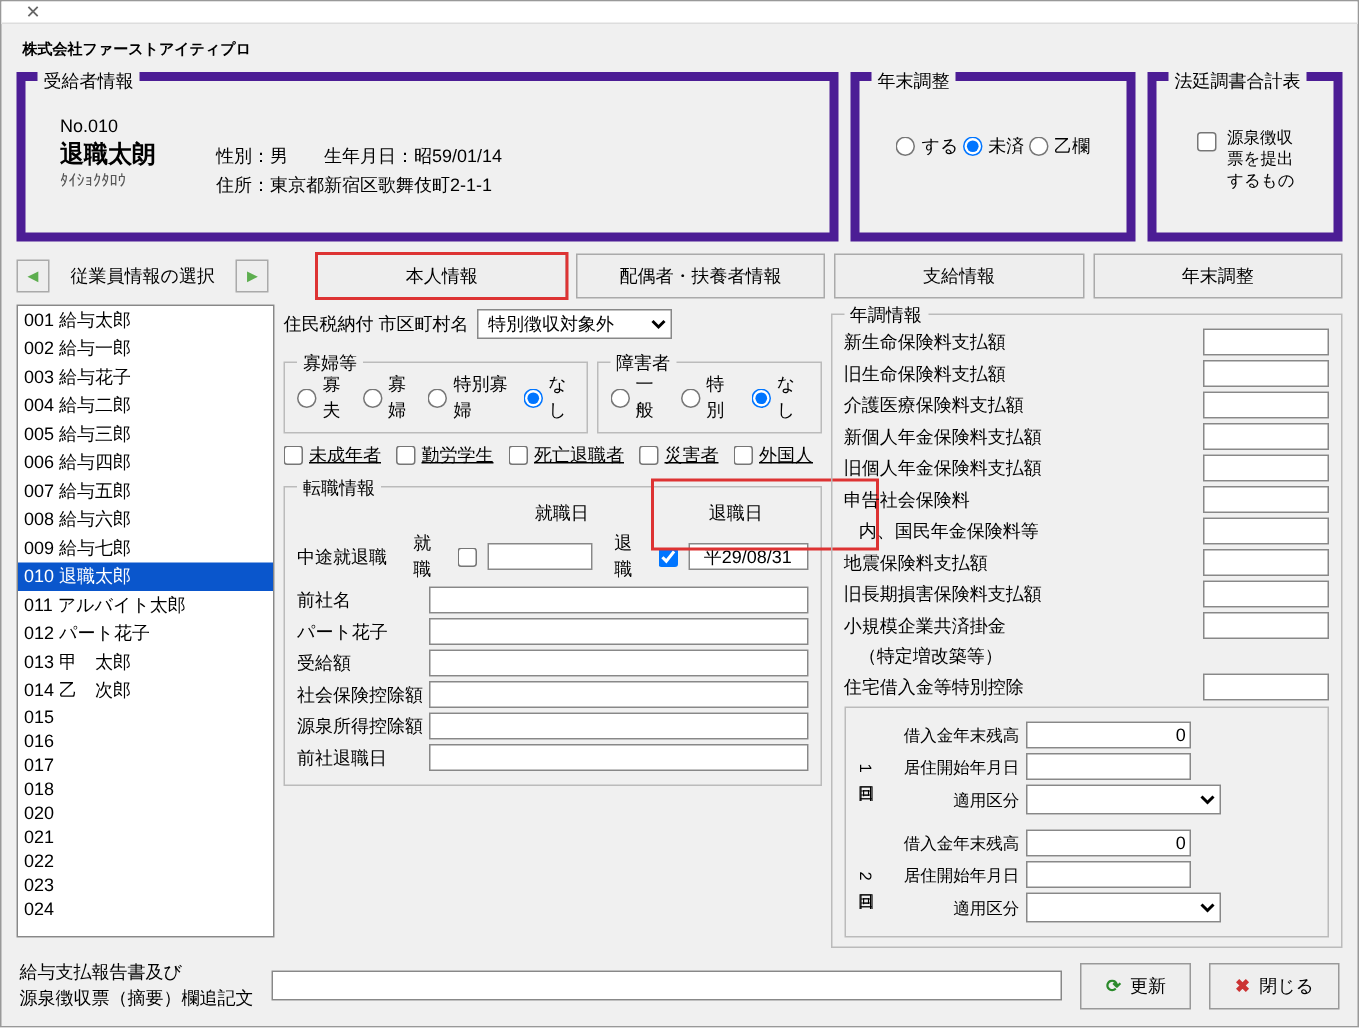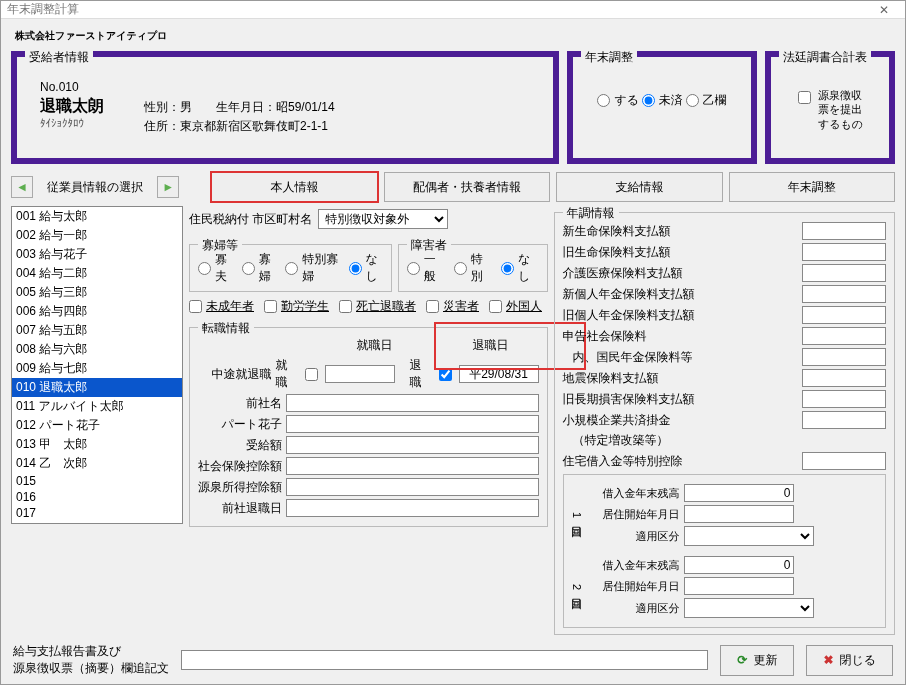--- a/index.html
+++ b/index.html
@@ -27,40 +27,40 @@
 .legal-docs .chk-label { font-size: 11px; line-height: 1.3; }
 
 .nav-row { display: flex; align-items: center; gap: 6px; padding: 8px 10px 4px; }
 .arrow-btn { width: 22px; height: 22px; border: 1px solid #aaa; background: #eee; display: flex; align-items: center; justify-content: center; cursor: pointer; }
 .arrow-btn.g { color: #5DAE4F; font-weight: bold; }
 .nav-title { padding: 0 8px; }
 .tab-btn { flex: 1; height: 30px; border: 1px solid #aaa; background: #eee; display: flex; align-items: center; justify-content: center; cursor: pointer; }
 .tab-btn.highlighted { outline: 2px solid #d33; outline-offset: -1px; }
 
 .main-area { display: flex; gap: 6px; padding: 0 10px; flex: 1; }
-.emp-list { width: 172px; height: 318px; background: #fff; border: 1px solid #888; overflow-y: scroll; font-size: 12px; }
+.emp-list { width: 172px; height: 422px; background: #fff; border: 1px solid #888; overflow-y: scroll; font-size: 12px; }
 .emp-list .item { padding: 1px 4px; cursor: pointer; white-space: nowrap; }
 .emp-list .item.selected { background: #0a56cc; color: #fff; }
 .right-panels { flex: 1; display: flex; gap: 6px; }
 .left-col { flex: 1.05; display: flex; flex-direction: column; gap: 6px; }
 .right-col { flex: 1; }
 
 .row { display: flex; align-items: center; gap: 6px; margin: 3px 0; }
 .label { white-space: nowrap; }
 select, input[type=text] { border: 1px solid #888; background: #fff; height: 18px; font-size: 12px; padding: 0 2px; }
 select { height: 20px; }
 
 .sub-fieldset { border: 1px solid #bbb; padding: 6px 8px; position: relative; margin-top: 6px; }
 .sub-fieldset > .legend { position: absolute; top: -8px; left: 8px; background: #f0f0f0; padding: 0 4px; font-size: 12px; }
 .radios-h { display: flex; gap: 10px; align-items: center; }
 
 .flags-row { display: flex; gap: 10px; flex-wrap: wrap; margin: 0 0; text-decoration: underline; }
 
 .transfer .row { gap: 4px; }
-.transfer .lbl { width: 84px; text-align: right; }
+.transfer .lbl { width: 84px; }
 .transfer input[type=text] { flex: 1; }
 .redbox { position: absolute; border: 2px solid #d33; pointer-events: none; }
 
 .adj-grid { }
 .adj-grid .row { gap: 6px; }
 .adj-grid .albl { flex: 1; white-space: nowrap; font-size: 12px; }
 .adj-grid input[type=text] { width: 84px; }
 .sub-indent { padding-left: 10px; font-size: 11px; }
 .loan-section { border: 1px solid #bbb; padding: 6px; margin-top: 4px; }
 .loan-num { writing-mode: vertical-rl; font-size: 11px; text-align: center; width: 14px; }
@@ -75,21 +75,20 @@
 .btn { display: inline-flex; align-items: center; gap: 6px; border: 1px solid #999; background: #eee; padding: 6px 16px; cursor: pointer; font-size: 12px; }
 .btn .ic { font-weight: bold; }
 .ic-refresh { color: #2b8a2b; }
 .ic-close { color: #c33; }
 </style>
 </head>
 <body>
 
 <div class="window">
   <div class="titlebar">
-    <span class="title">年末調整計算</span>
     <span class="close">✕</span>
   </div>
 
   <div class="company">株式会社ファーストアイティプロ</div>
 
   <div class="top-row">
     <div class="fieldset recipient">
       <span class="legend">受給者情報</span>
       <div class="no"><span>No.</span><span>010</span></div>
       <div class="name-row">

